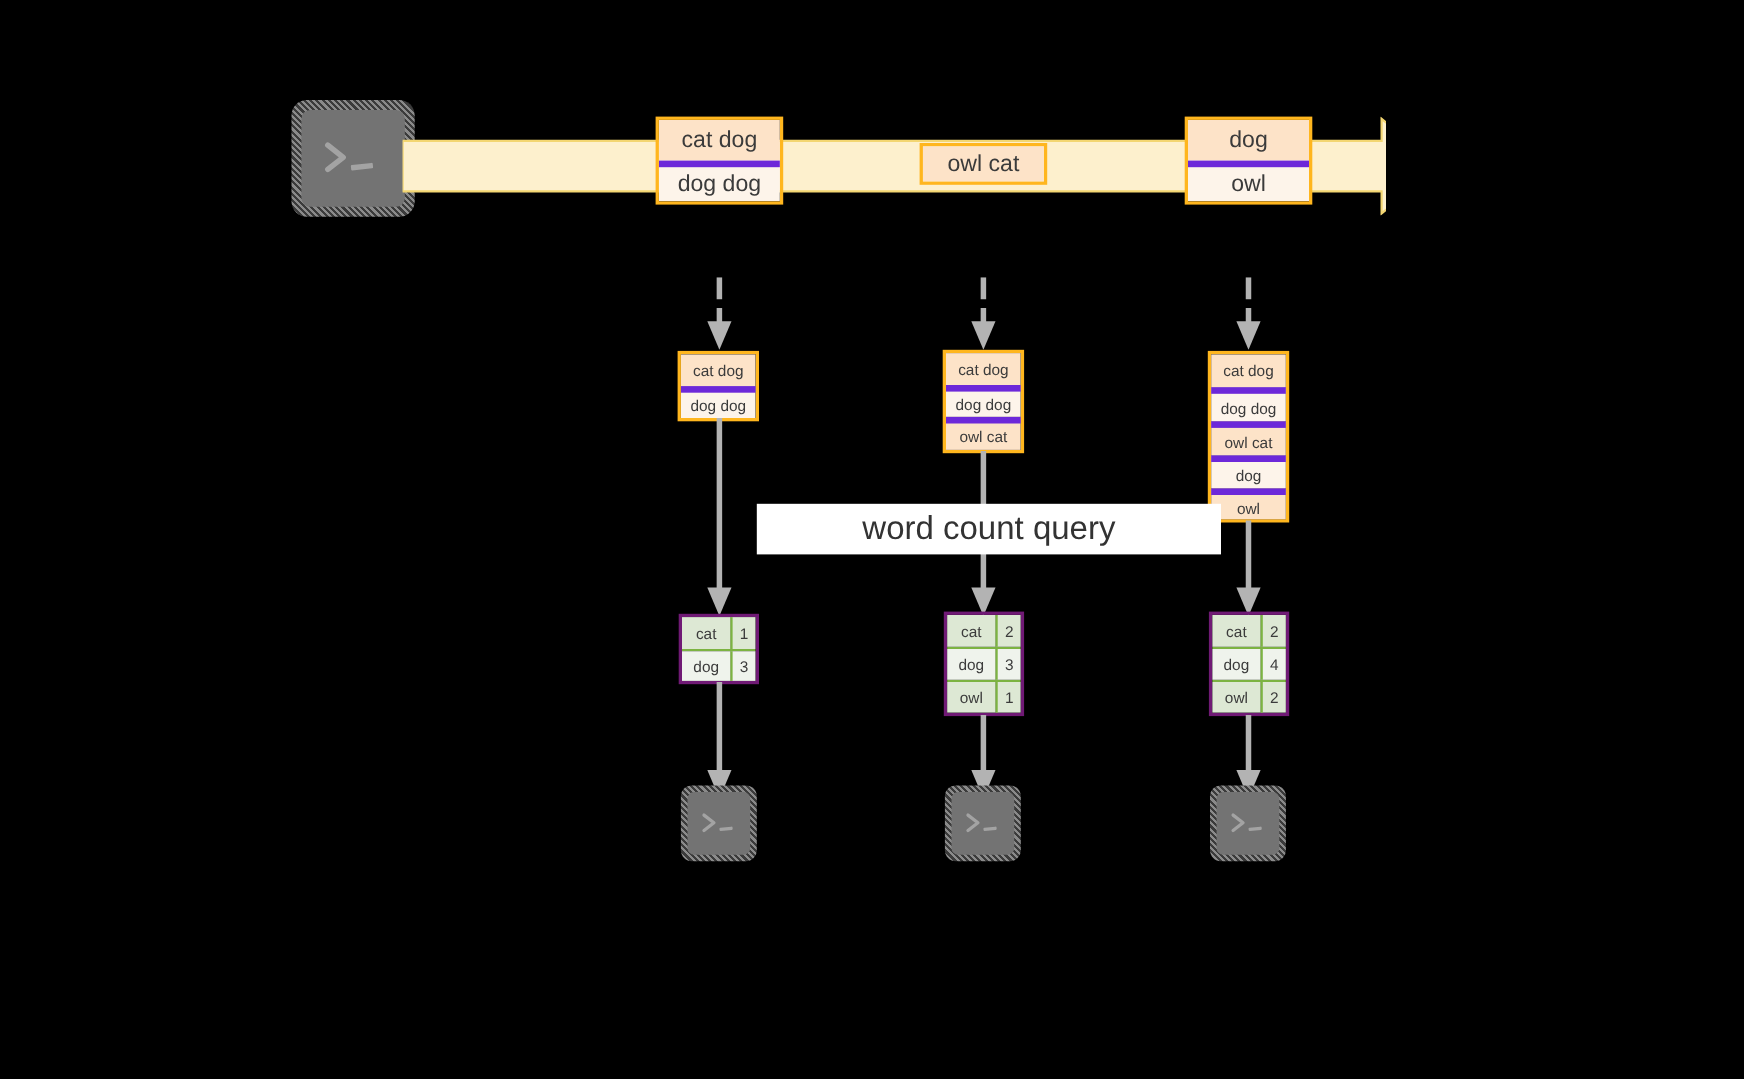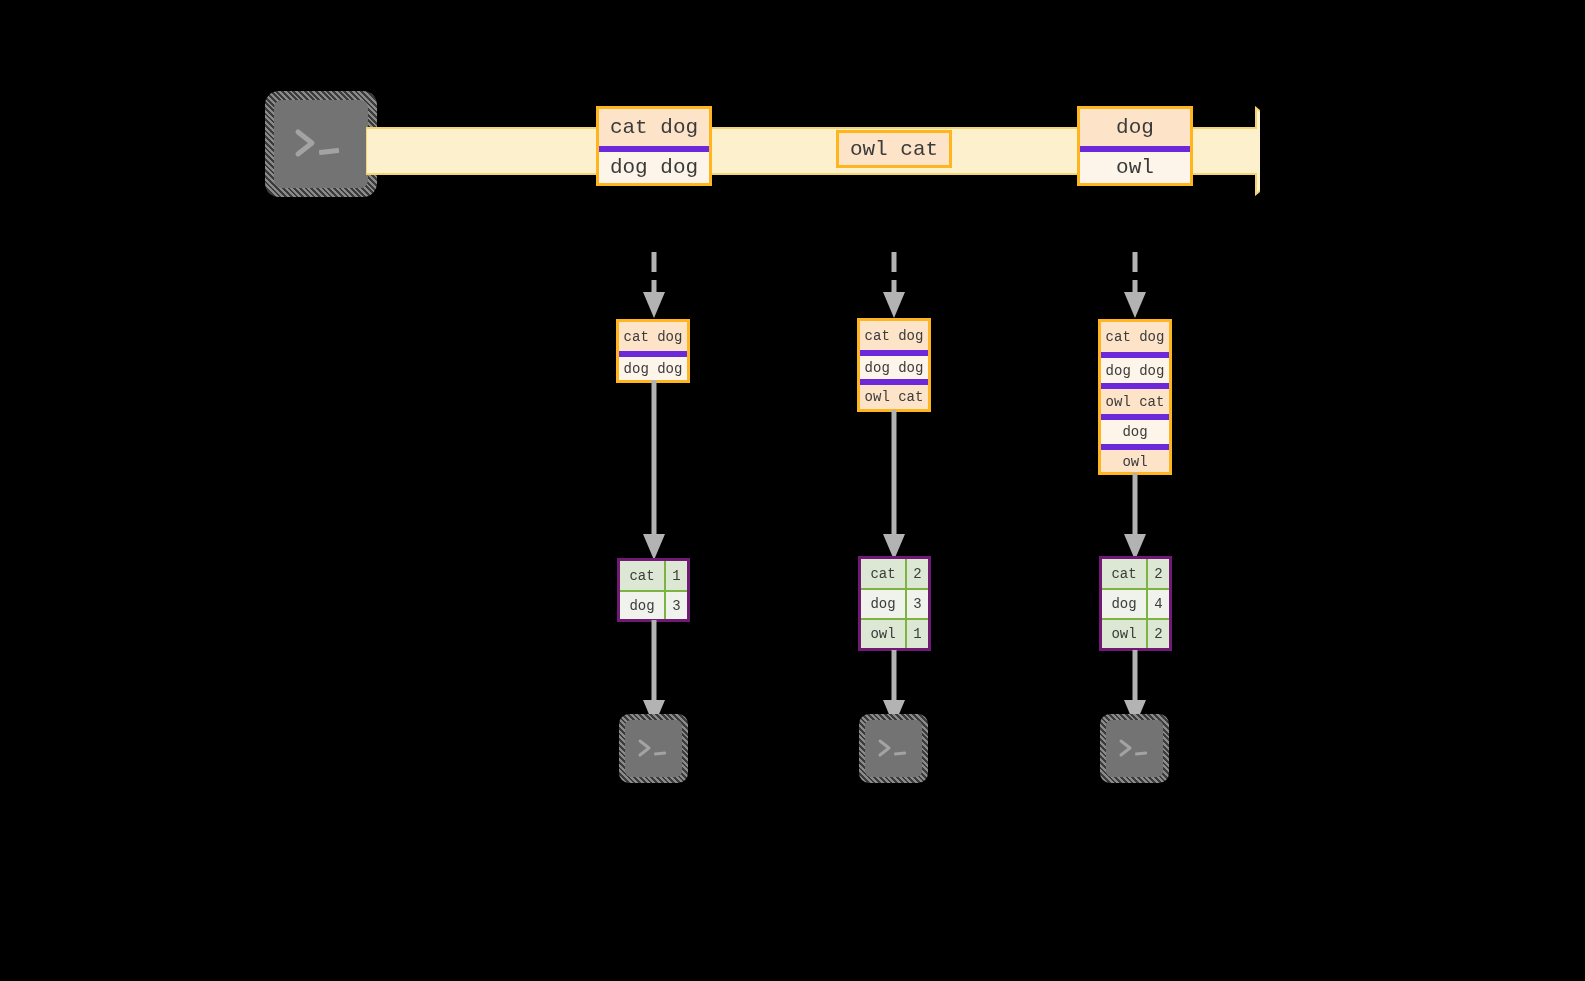--- a/index.html
+++ b/index.html
@@ -1,21 +1,21 @@
 <!DOCTYPE html>
 <html><head>
 <meta charset="utf-8">
 <style>
   html,body{margin:0;padding:0;background:#000;}
   #stage{
     position:relative;
     width:1260px;height:981px;
     background:#000000;
     overflow:hidden;
-    font-family:Liberation Mono, monospace;
+    font-family:Liberation Sans, sans-serif;
   }
 
   
   .term{
     position:absolute;
     box-sizing:border-box;
     background:
       repeating-linear-gradient(45deg,
         #8a8a8a 0px, #8a8a8a 2px,
         #3b3b3b 2px, #3b3b3b 4px);
@@ -169,20 +169,23 @@
       <path d="M3 124 L25 124 L14 150 Z" fill="#b3b3b3"></path>
     </svg>
   </div>
   <div class="conn" style="left:1121px;top:473px;">
     <svg width="28" height="89" viewBox="0 0 28 89">
       <line x1="14" y1="0" x2="14" y2="66" stroke="#b3b3b3" stroke-width="5"></line>
       <path d="M3 61 L25 61 L14 87 Z" fill="#b3b3b3"></path>
     </svg>
   </div>
 
+  <div class="qband" style="left:688px;top:458px;width:422px;height:46px;font-size:30px;">
+    <span>word count query</span>
+  </div>
 
   <div class="res" style="left:617px;top:558px;width:73px;height:64px;font-size:14px;">
     <div class="row dark" style="height:29px;">
       <div class="cell word">cat</div>
       <div class="cell cnt">1</div>
     </div>
     <div class="row light" style="height:29px;">
       <div class="cell word">dog</div>
       <div class="cell cnt">3</div>
     </div>

